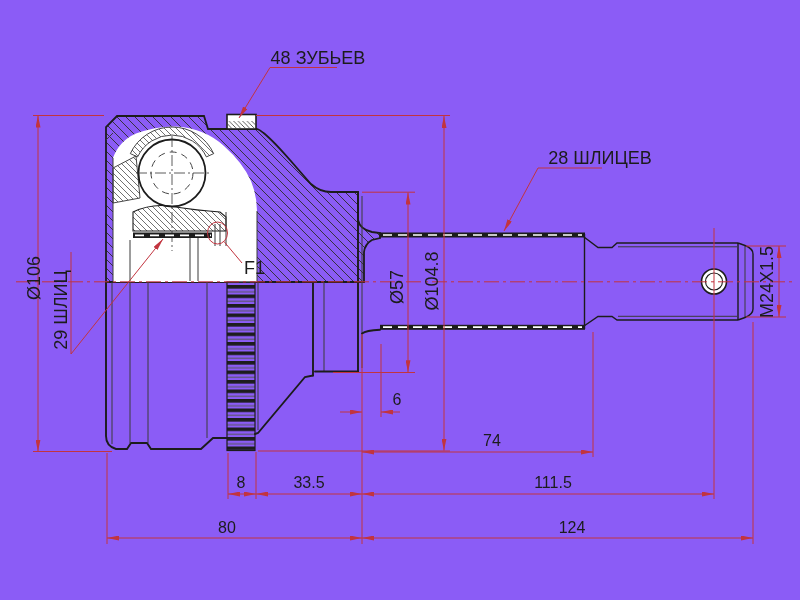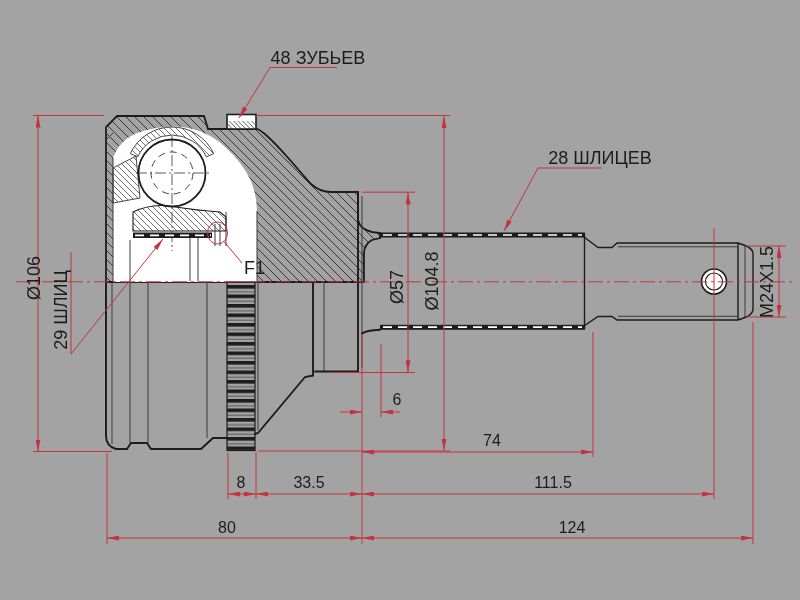--- a/index.html
+++ b/index.html
@@ -1,17 +1,17 @@
 <!DOCTYPE html>
 <html style="--red: #c2343f; --ink: #1c1c1c;"><head>
 <meta charset="utf-8">
 <style>
   :root{ --red:#c2343f; --ink:#1c1c1c; --thin:#3a3a3a; }
   html,body{margin:0;padding:0;background:#fff;}
-  .stage{width:800px;height:600px;background:#a3a3a3;position:relative;font-family:"Liberation Sans",sans-serif;}
+  .stage{width:800px;height:600px;background:#8b5cf6;position:relative;font-family:"Liberation Sans",sans-serif;}
   svg text{font-family:"Liberation Sans",sans-serif;fill:var(--ink);}
   .big{font-size:18px;}
   .dim{font-size:16px;}
   .oL{stroke:var(--ink);stroke-width:1.9;fill:none;stroke-linecap:round;}
   .oT{stroke:var(--thin);stroke-width:1;fill:none;}
   .oM{stroke:var(--ink);stroke-width:1.4;fill:none;}
   .red{stroke:var(--red);stroke-width:1;fill:none;}
   .ctr{stroke:var(--red);stroke-width:1;fill:none;stroke-dasharray:15 4 3 4;}
   .ctrb{stroke:#333;stroke-width:.8;fill:none;stroke-dasharray:11 3 2 3;}
   .hid{stroke:#444;stroke-width:1;fill:none;stroke-dasharray:7 5;}

